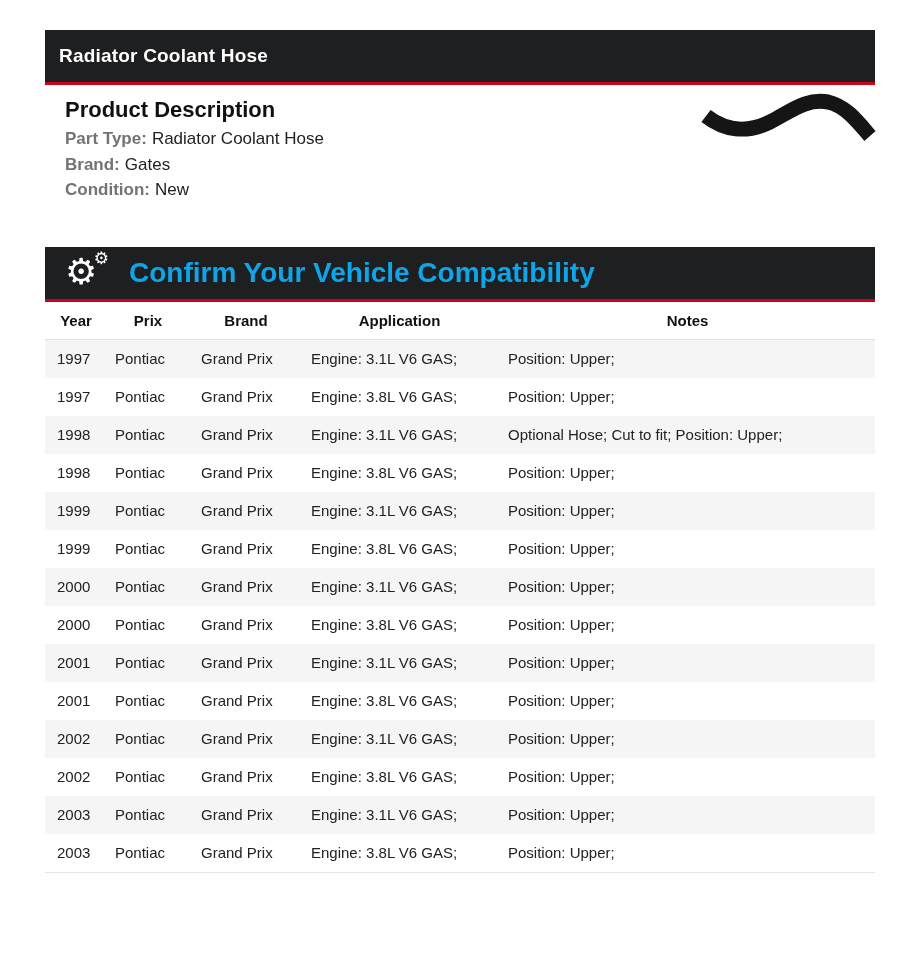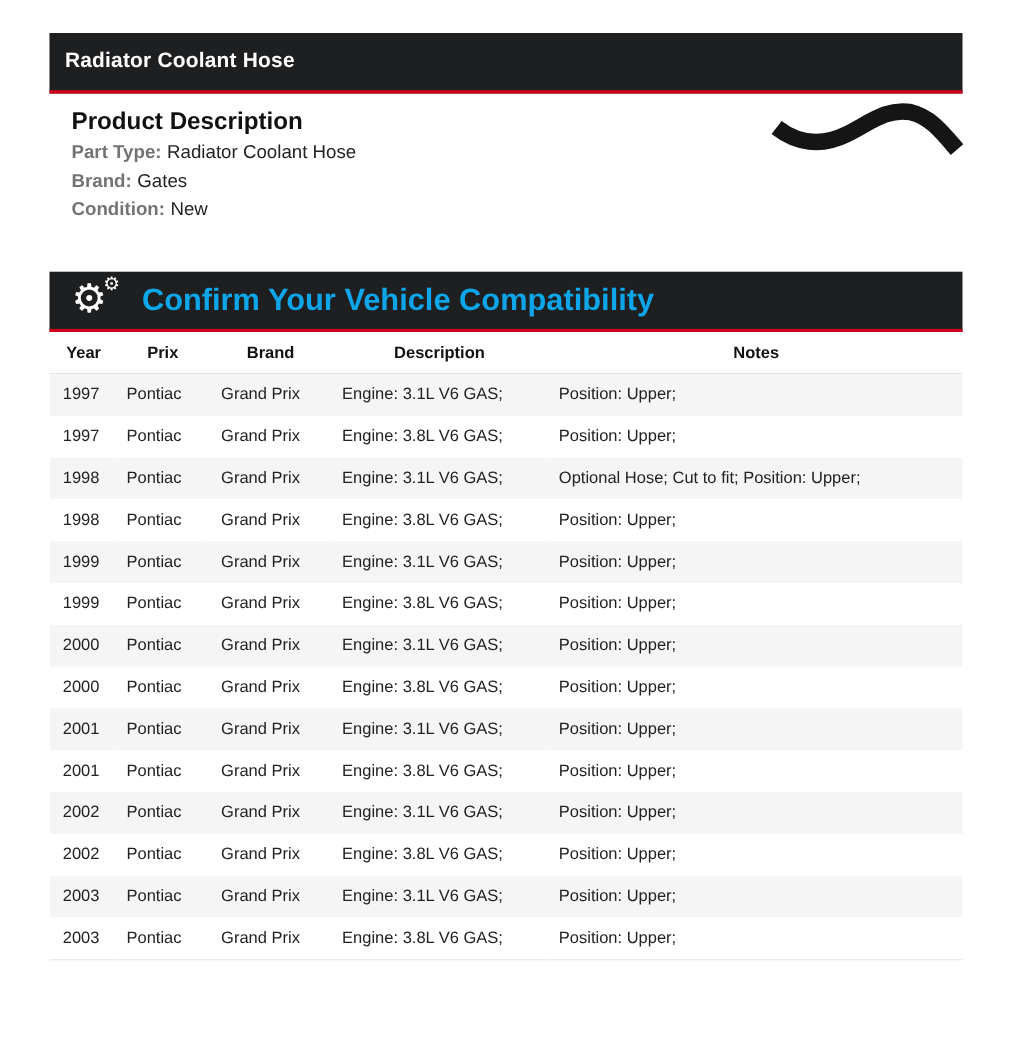--- a/index.html
+++ b/index.html
@@ -101,21 +101,21 @@
           <col class="c-make">
           <col class="c-model">
           <col class="c-app">
           <col class="c-notes">
       </colgroup>
       <thead>
         <tr>
             <th>Year</th>
             <th>Prix</th>
             <th>Brand</th>
-            <th>Description</th>
+            <th>Application</th>
             <th>Notes</th>
           </tr>
       </thead>
       <tbody>
           <tr>
             <td>1997</td>
             <td>Pontiac</td>
             <td>Grand Prix</td>
             <td>Engine: 3.1L V6 GAS;</td>
             <td>Position: Upper;</td>

